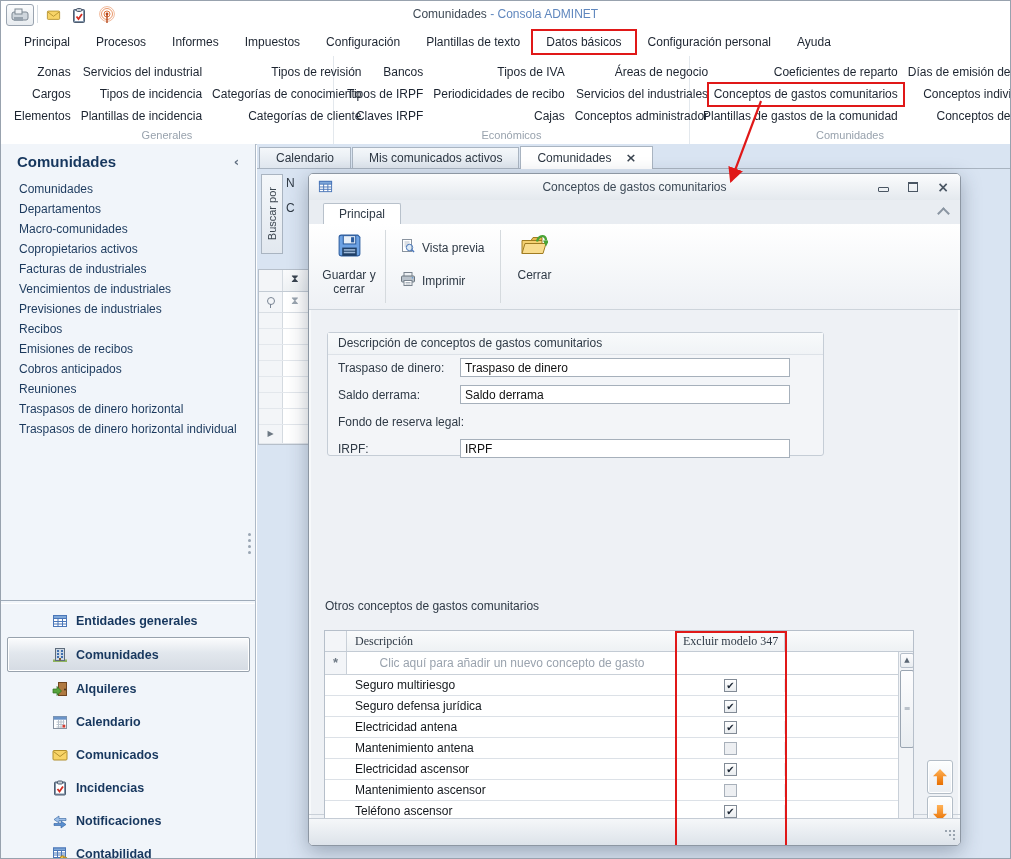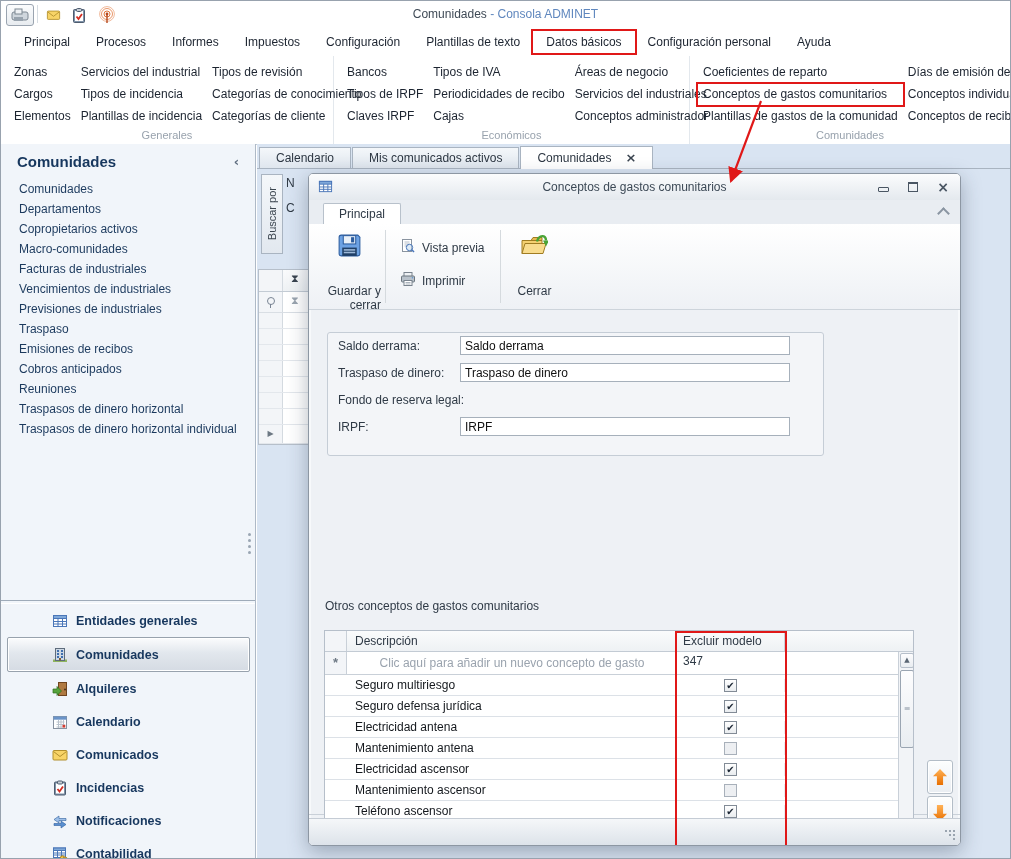--- a/index.html
+++ b/index.html
@@ -17,21 +17,21 @@
 
   
   .menubar{position:absolute;left:0;top:27px;width:100%;height:28px;background:#fff;display:flex;align-items:center;padding-left:10px;box-sizing:border-box;}
   .mi{padding:4px 13px;white-space:nowrap;color:#1c2430;}
   .hl-red{outline:2px solid #e01818;outline-offset:0px;}
 
   
   .ribbon{position:absolute;left:0;top:55px;width:100%;height:88px;background:#fff;border-bottom:1px solid #c3ccd5;}
   .rgroup{position:absolute;top:0;height:100%;border-right:1px solid #e3e8ed;box-sizing:border-box;}
   .rgroup-inner{display:flex;padding:6px 2px 0 8px;}
-  .rcol{display:flex;flex-direction:column;}
+  .rcol{display:flex;flex-direction:column;align-items:flex-end;}
   .rlink{font-size:12px;color:#1c2430;padding:2px 5px;margin-bottom:1px;white-space:nowrap;line-height:17px;}
   .rg-label{position:absolute;bottom:3px;left:0;right:0;text-align:center;color:#98a2ad;font-size:11px;}
 
   
   .main{position:absolute;left:0;top:143px;right:0;bottom:0;}
 
   
   .sidebar{position:absolute;left:0;top:0;width:255px;bottom:0;background:#f1f5fa;border-right:1px solid #aeb9c6;box-sizing:border-box;}
   .sb-header{position:relative;padding:9px 10px 6px 16px;font-size:15px;font-weight:bold;color:#17375e;}
   .sb-collapse{position:absolute;right:16px;top:10px;color:#5d6c7e;font-size:13px;}
@@ -79,38 +79,38 @@
   .wc-min i{display:block;width:9px;height:3px;border:1px solid #4a5663;border-radius:1px;margin-top:5px;}
   .wc-max i{display:block;width:8px;height:7px;border:1px solid #4a5663;border-top-width:2px;}
   .wc-close{font-weight:bold;font-size:14px;}
 
   .dlg-tabrow{position:absolute;left:0;top:26px;right:0;height:24px;background:#e9edf2;border-bottom:1px solid #c3cbd4;}
   .dlg-tab{position:absolute;left:14px;top:3px;height:21px;line-height:21px;padding:0 15px;background:#fff;border:1px solid #b8c1cb;border-bottom:1px solid #fff;border-radius:2px 2px 0 0;color:#2f3a46;}
   .dlg-chevron{position:absolute;right:12px;top:9px;width:7px;height:7px;border-top:2px solid #8a95a2;border-left:2px solid #8a95a2;transform:rotate(45deg);}
 
   .dlg-toolbar{position:absolute;left:0;top:50px;right:0;height:86px;background:linear-gradient(#ffffff,#eef1f5);border-bottom:1px solid #cdd4db;display:flex;align-items:stretch;padding-left:8px;box-sizing:border-box;}
   .tb-big{width:64px;display:flex;flex-direction:column;align-items:center;justify-content:flex-start;padding-top:8px;text-align:center;color:#2f3a46;line-height:14px;}
-  .tb-big .cap{margin-top:22px;text-align:right;}
+  .tb-big .cap{margin-top:6px;}
   .tb-vsep{width:1px;background:#d5dade;margin:6px 4px;}
   .tb-stack{display:flex;flex-direction:column;justify-content:flex-start;padding:12px 6px 0 4px;gap:10px;}
   .tb-small{display:flex;align-items:center;gap:6px;color:#2f3a46;padding:2px 6px;}
 
   .dlg-body{position:absolute;left:0;top:136px;right:0;height:504px;border-bottom:1px solid #c9d0d8;}
 
   .groupbox{position:absolute;left:18px;top:22px;width:497px;height:124px;border:1px solid #c5cdd6;border-radius:3px;background:#f3f5f8;box-sizing:border-box;}
   .gb-legend{height:21px;line-height:21px;padding-left:10px;color:#2f3a46;border-bottom:1px solid #dde2e8;background:linear-gradient(#f8fafb,#f0f3f6);}
   .frow{position:relative;height:27px;}
   .flabel{position:absolute;left:10px;top:6px;color:#2f3a46;white-space:nowrap;}
   .finput{position:absolute;left:132px;top:3px;width:330px;height:19px;border:1px solid #a6b0bb;background:#fff;font:12px "Liberation Sans",sans-serif;color:#111;padding:0 4px;box-sizing:border-box;}
 
   .grid-caption{position:absolute;left:16px;top:289px;color:#2f3a46;}
 
   .grid{position:absolute;left:15px;top:320px;width:590px;height:296px;background:#fff;border:1px solid #b6bfca;box-sizing:border-box;overflow:hidden;}
   .ghead{display:flex;height:21px;background:linear-gradient(#fafbfc,#eef1f4);border-bottom:1px solid #c3cbd4;box-sizing:border-box;}
-  .ghead .hc{border-right:1px solid #c9d0d8;line-height:20px;color:#2f3a46;box-sizing:border-box;}
+  .ghead .hc{border-right:1px solid #c9d0d8;line-height:20px;color:#2f3a46;box-sizing:border-box;font-family:Liberation Serif, serif;}
   .gind{width:22px;flex:none;background:#f3f5f8;border-right:1px solid #c9d0d8;box-sizing:border-box;text-align:center;}
   .gdescw{width:330px;flex:none;padding-left:8px;box-sizing:border-box;}
   .gexclw{width:108px;flex:none;padding-left:6px;box-sizing:border-box;}
   .gfill{flex:1;}
   .gnewrow{display:flex;height:23px;border-bottom:1px solid #c9d0d8;box-sizing:border-box;align-items:center;}
   .gnewrow .star{width:22px;flex:none;text-align:center;color:#6d7884;font-weight:bold;font-size:13px;background:#f3f5f8;border-right:1px solid #c9d0d8;height:100%;line-height:22px;box-sizing:border-box;}
   .gnewrow .ntext{width:330px;flex:none;text-align:center;color:#9aa3ae;white-space:nowrap;overflow:hidden;}
   .grow{display:flex;height:21px;border-bottom:1px solid #dce1e7;box-sizing:border-box;align-items:center;}
   .grow .gcell{box-sizing:border-box;}
   .grow .gind{line-height:20px;font-family:"Liberation Serif",serif;color:#5a московmédia? ;}
@@ -260,26 +260,26 @@
   <div class="main">
 
     <div class="sidebar">
       <div class="sb-header"><span>Comunidades</span>
         <span class="sb-collapse glyph">‹</span>
       </div>
       <div class="sb-items">
 
       <div class="sb-item">Comunidades</div>
           <div class="sb-item">Departamentos</div>
+          <div class="sb-item">Macro-comunidades</div>
           <div class="sb-item">Copropietarios activos</div>
-          <div class="sb-item">Macro-comunidades</div>
           <div class="sb-item">Facturas de industriales</div>
           <div class="sb-item">Vencimientos de industriales</div>
           <div class="sb-item">Previsiones de industriales</div>
-          <div class="sb-item">Traspaso</div>
+          <div class="sb-item">Recibos</div>
           <div class="sb-item">Emisiones de recibos</div>
           <div class="sb-item">Cobros anticipados</div>
           <div class="sb-item">Reuniones</div>
           <div class="sb-item">Traspasos de dinero horizontal</div>
           <div class="sb-item">Traspasos de dinero horizontal individual</div>
         </div>
       <div class="sb-dots">
           <i></i>
           <i></i>
           <i></i>
@@ -512,29 +512,30 @@
                   <path d="M17 9c2-7 9-7 9-1" fill="none" stroke="#4aa437" stroke-width="2.4"></path>
                   <path d="M23 8h6l-3 6z" fill="#4aa437"></path>
                 </svg></span>
             <span class="cap">Cerrar</span>
           </div>
         </div>
 
         <div class="dlg-body">
 
           <div class="groupbox">
+            <div class="gb-legend">Descripción de conceptos de gastos comunitarios</div>
             <div>
 
             <div class="frow">
+                  <span class="flabel">Traspaso de dinero:</span>
+                  <input class="finput" readonly="" value="Traspaso de dinero" style="">
+                </div>
+                <div class="frow">
                   <span class="flabel">Saldo derrama:</span>
                   <input class="finput" readonly="" value="Saldo derrama" style="">
-                </div>
-                <div class="frow">
-                  <span class="flabel">Traspaso de dinero:</span>
-                  <input class="finput" readonly="" value="Traspaso de dinero" style="">
                 </div>
                 <div class="frow">
                   <span class="flabel">Fondo de reserva legal:</span>
                 </div>
                 <div class="frow">
                   <span class="flabel">IRPF:</span>
                   <input class="finput" readonly="" value="IRPF" style="">
                 </div>
               </div>
           </div>

